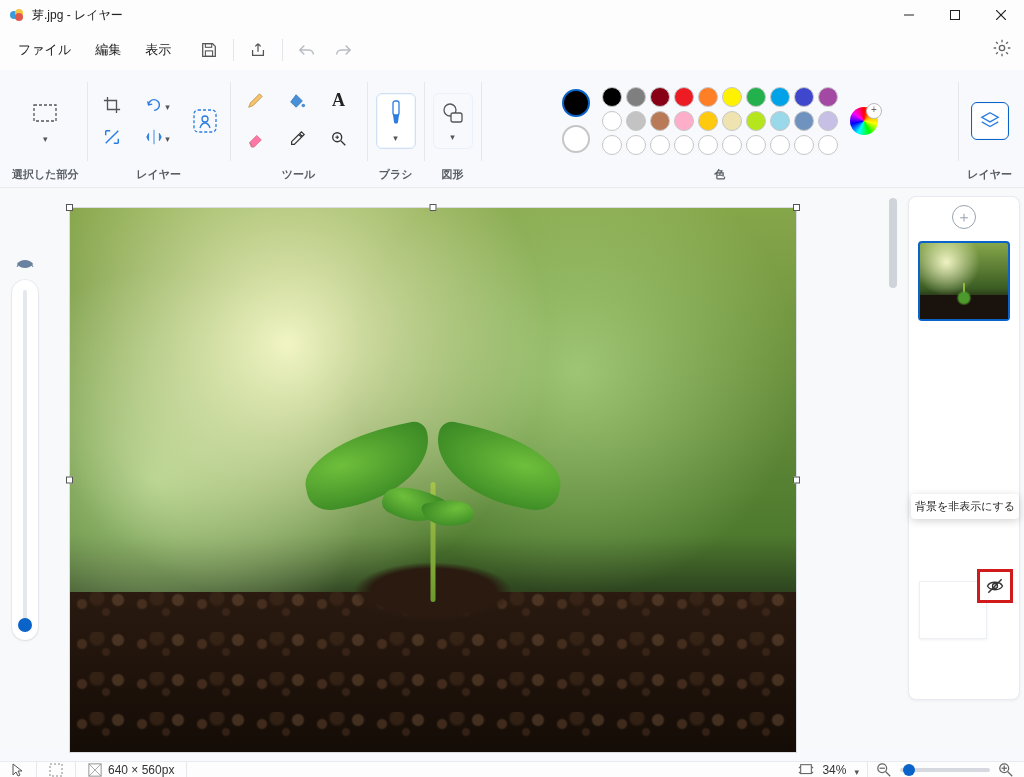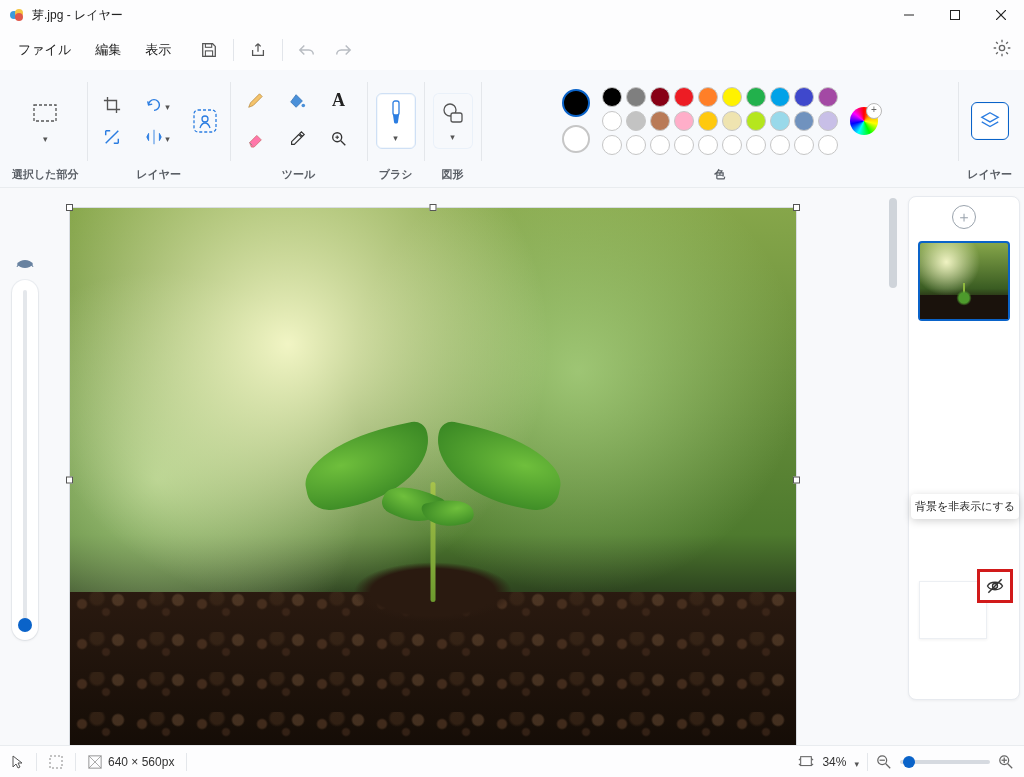--- a/index.html
+++ b/index.html
@@ -251,21 +251,21 @@
   .bg-toggle {
     position:absolute; right: 6px; bottom: 96px;
     width: 36px; height: 34px;
     border: 3px solid #d11a1a;
     background: #fff;
     display:flex; align-items:center; justify-content:center;
     cursor: default;
   }
   .statusbar {
     position:absolute; left:0; right:0; bottom:0;
-    height: 32px;
+    height: 16px;
     background: #fdfdfe;
     border-top: 1px solid #e9ecef;
     display:flex; align-items:center;
     font-size: 12px;
     color: #333;
   }
   .statusbar .cell { display:flex; align-items:center; gap: 6px; padding: 0 12px; height: 100%; }
   .statusbar .vsep2 { width:1px; height:18px; background:#e4e7eb; }
   .statusbar .zoom { margin-left:auto; display:flex; align-items:center; gap: 8px; padding-right: 10px; }
   .zslider { width: 90px; height: 4px; background: #d6dae0; border-radius: 2px; position:relative; }

